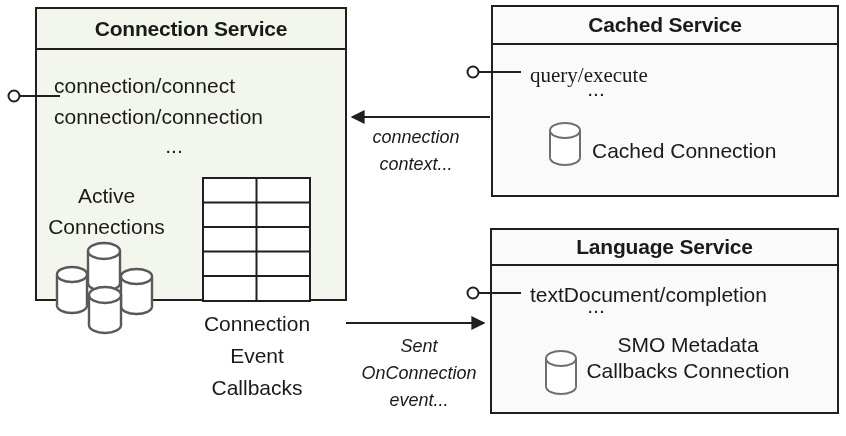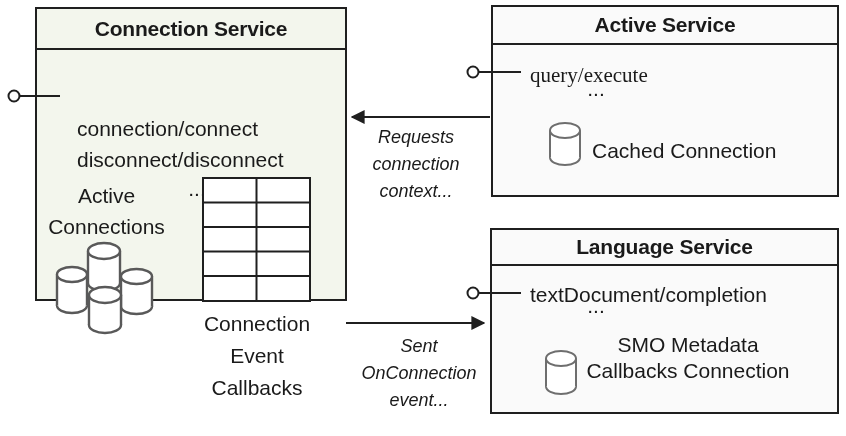--- a/index.html
+++ b/index.html
@@ -20,21 +20,21 @@
   .box-lang{left:490px;top:228px;width:349px;height:186px;background:var(--service_fill);}
 
   .box-header{width:100%;border-bottom:2px solid var(--border);display:flex;align-items:center;justify-content:center;font-weight:700;font-size:21px;letter-spacing:-0.2px;}
   .box-conn .box-header{height:41px;}
   .box-query .box-header{height:38px;}
   .box-lang .box-header{height:36px;}
 
   .abs{position:absolute;}
   .body-text{font-size:21px;line-height:31px;white-space:nowrap;}
 
-  .methods{left:40px;top:61px;margin-top:43px;}
+  .methods{left:17px;top:61px;}
   .methods .ellip{text-align:center;width:240px;line-height:28px;}
 
   .active-label{left:0px;top:171px;width:139px;text-align:center;}
   .callbacks-label{left:150px;top:299px;width:140px;text-align:center;line-height:32px;}
 
   .q-method{left:37px;top:53px;font-family:Liberation Serif, serif;}
   .q-ellip{left:37px;top:70px;width:132px;text-align:center;line-height:24px;}
   .q-cache{left:99px;top:128px;}
 
   .l-method{left:38px;top:49px;}
@@ -57,53 +57,52 @@
 </style>
 </head>
 <body>
 
 <div class="canvas">
 
   <div class="box box-conn">
     <div class="box-header">Connection Service</div>
     <div class="abs body-text methods">
       <div>connection/connect</div>
-      <div>disconnect/disconnect</div>
+      <div>connection/connection</div>
       <div class="ellip">...</div>
     </div>
     <div class="abs body-text active-label">
       <div>Active</div>
       <div>Connections</div>
     </div>
     <div class="abs body-text callbacks-label">
       <div>Connection</div>
       <div>Event</div>
       <div>Callbacks</div>
     </div>
   </div>
 
   <div class="box box-query">
-    <div class="box-header">Active Service</div>
+    <div class="box-header">Cached Service</div>
     <div class="abs body-text q-method">query/execute</div>
     <div class="abs body-text q-ellip">...</div>
     <div class="abs body-text q-cache">Cached Connection</div>
   </div>
 
   <div class="box box-lang">
     <div class="box-header">Language Service</div>
     <div class="abs body-text l-method">textDocument/completion</div>
     <div class="abs body-text l-ellip">...</div>
     <div class="abs body-text l-smo">
       <div>SMO Metadata</div>
       <div>Callbacks Connection</div>
     </div>
   </div>
 
   <div class="annotation anno-requests">
-    <div>Requests</div>
     <div>connection</div>
     <div>context...</div>
   </div>
   <div class="annotation anno-sent">
     <div>Sent</div>
     <div>OnConnection</div>
     <div>event...</div>
   </div>
 
   <svg class="overlay" width="846" height="436" viewBox="0 0 846 436">

